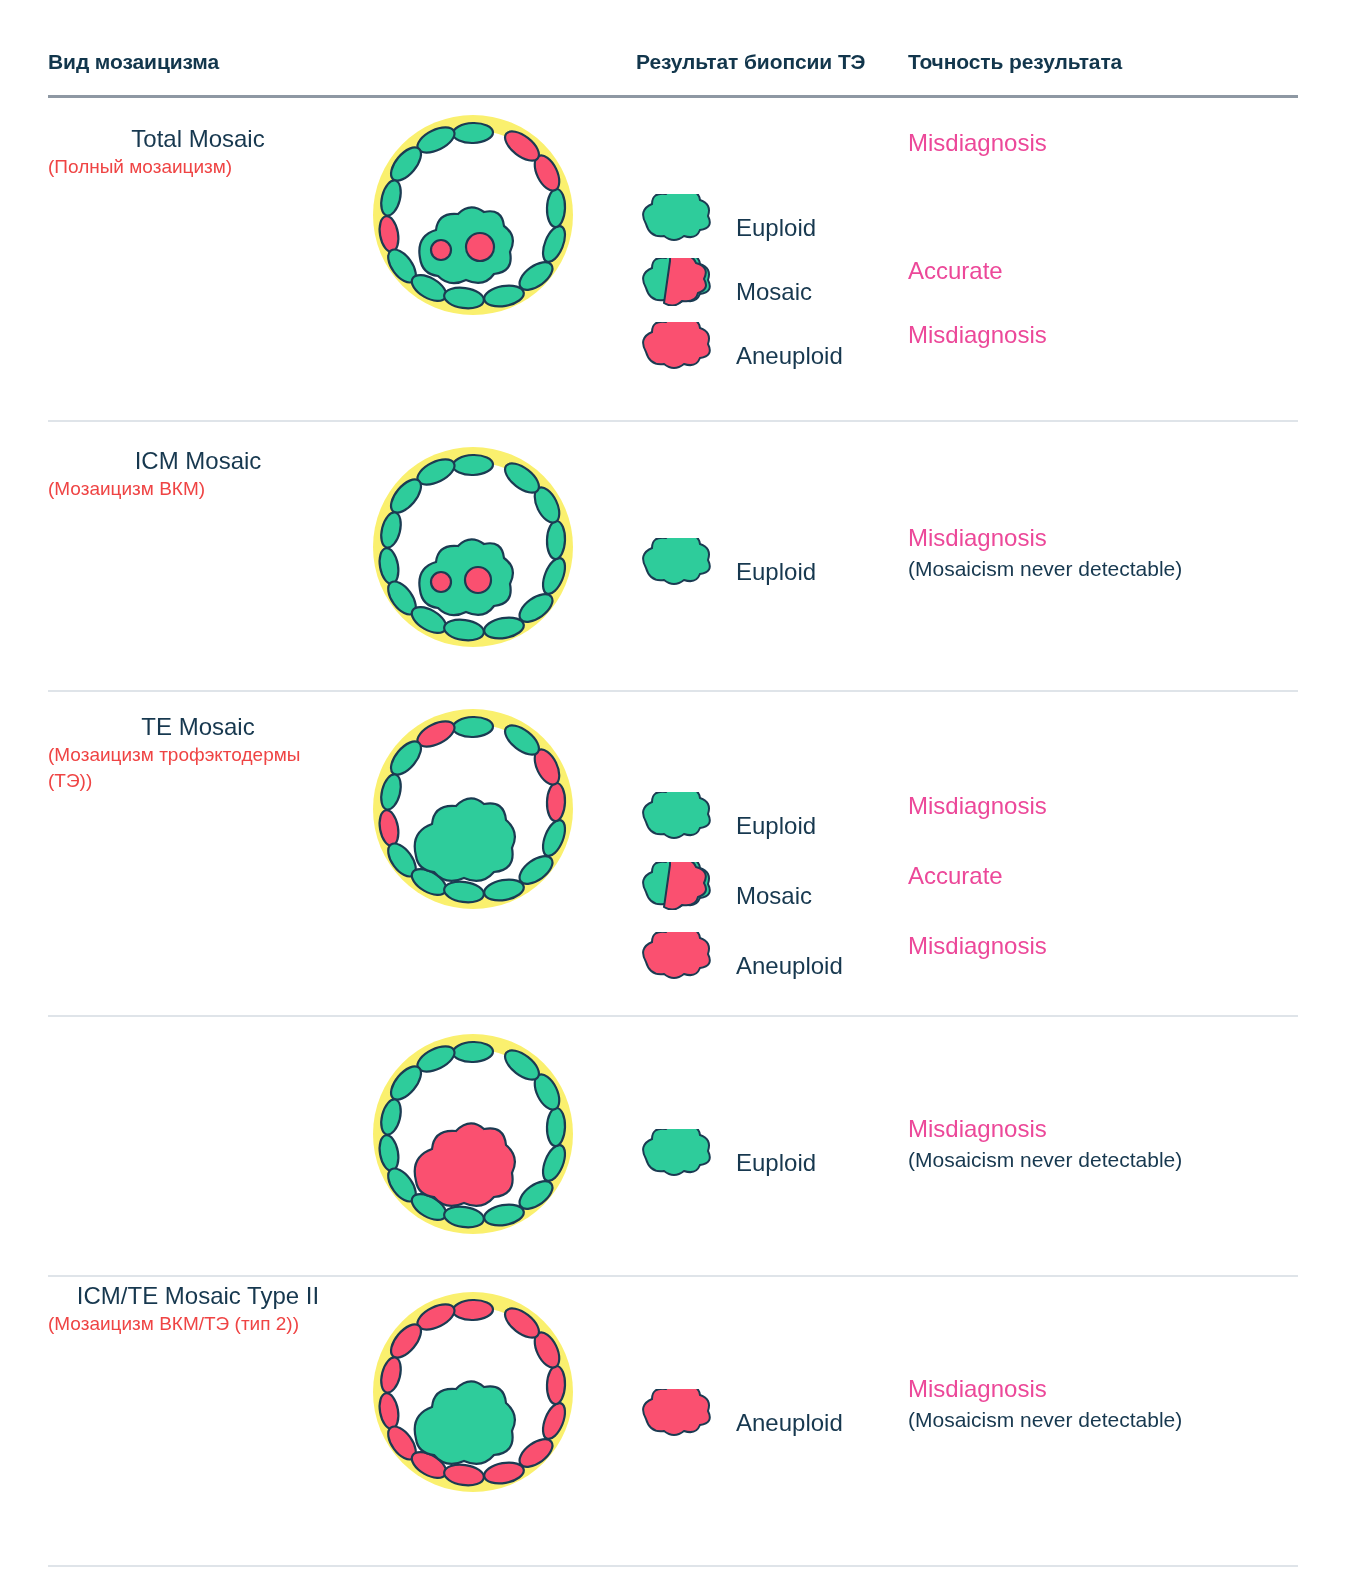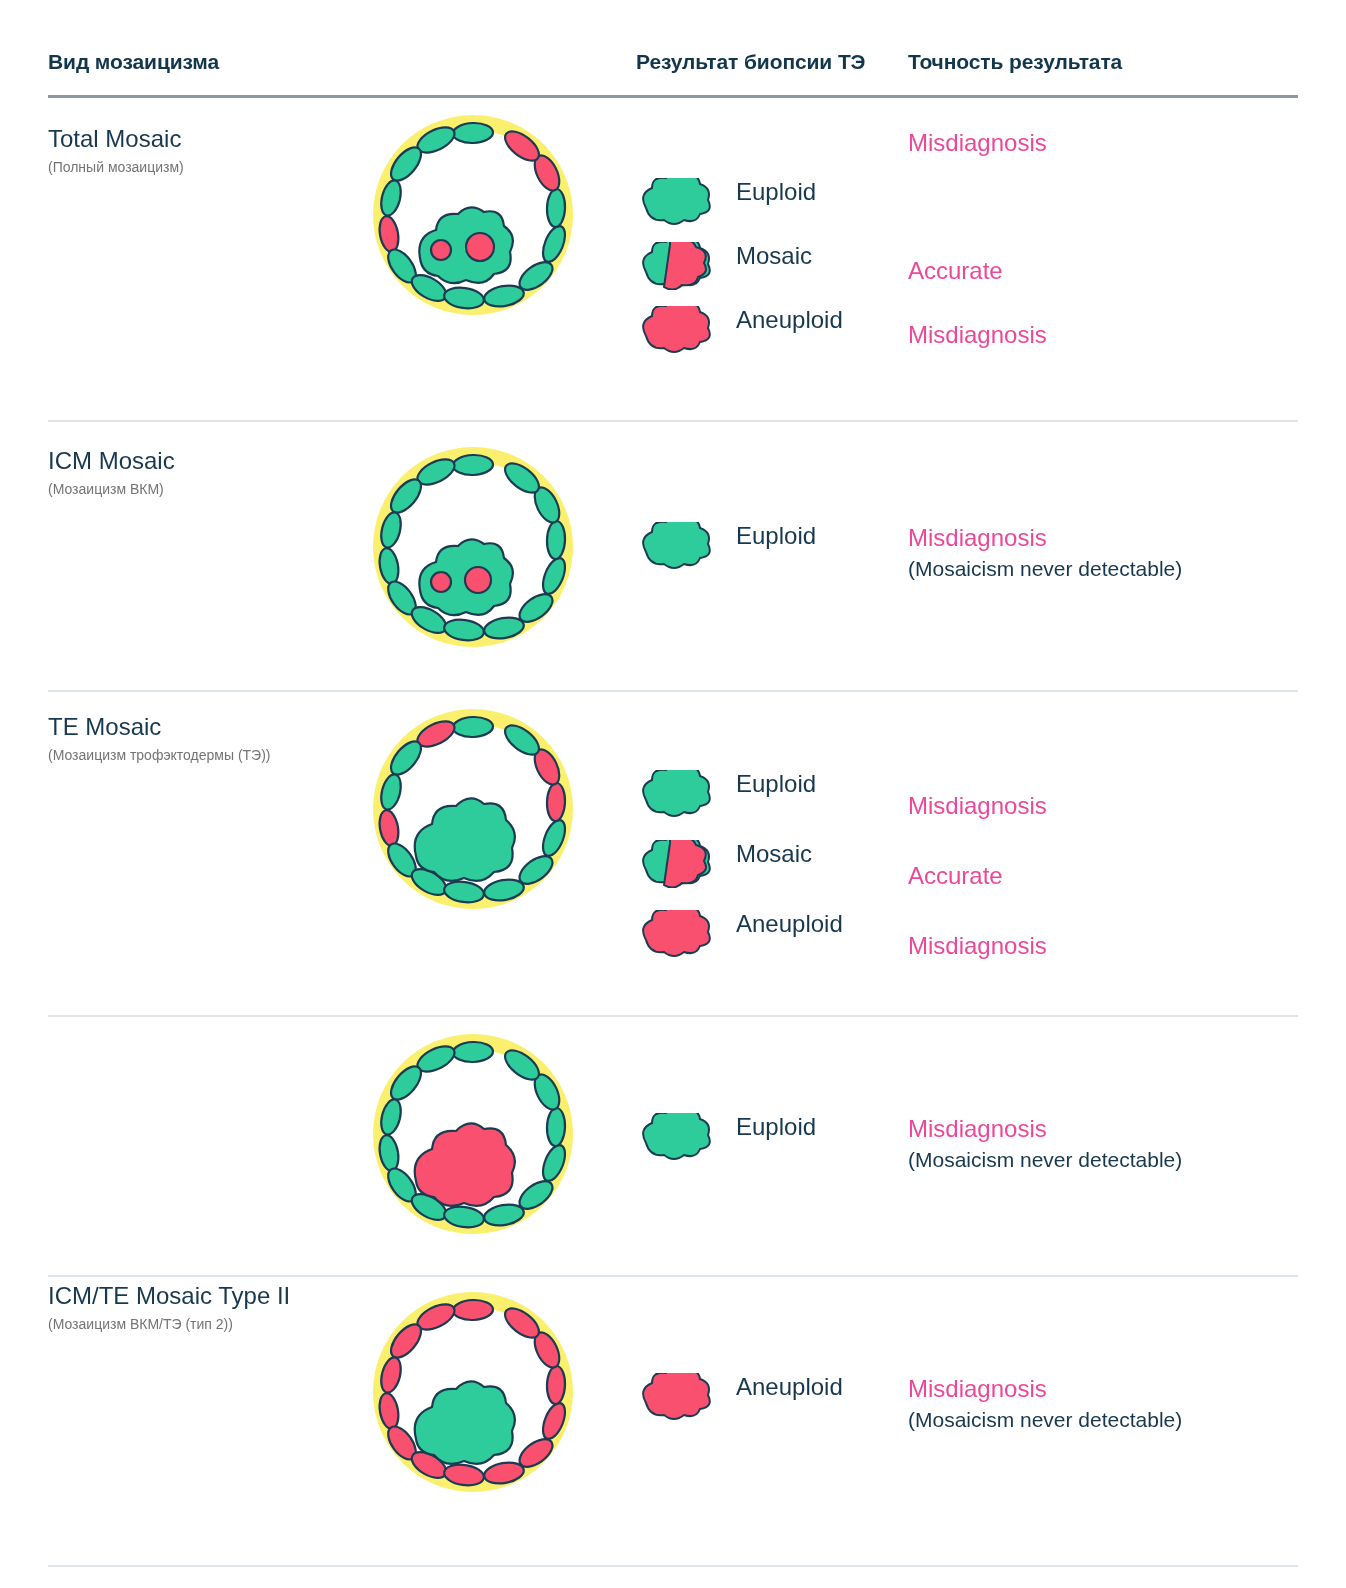--- a/index.html
+++ b/index.html
@@ -66,45 +66,46 @@
   .cell-name {
     position: absolute;
     left: 0;
     width: 300px;
   }
   .name-en {
     font-size: 24px;
     line-height: 30px;
     color: #17384f;
     white-space: nowrap;
+    text-align: center;
   }
   .name-ru {
-    font-size: 14px;
+    font-size: 19px;
     line-height: 26px;
-    color: #737373;
+    color: #ef4444;
   }
 
   
   .cell-embryo {
     position: absolute;
     left: 310px;
     width: 230px;
   }
 
   
   .cell-legend {
     position: absolute;
     left: 588px;
     width: 270px;
   }
   .legend-item {
     position: relative;
     height: 64px;
     display: flex;
-    align-items: flex-start;
+    align-items: flex-end;
   }
   .legend-swatch {
     width: 78px;
     height: 48px;
     flex: 0 0 78px;
   }
   .legend-label {
     font-size: 24px;
     color: #17384f;
     margin-left: 22px;

